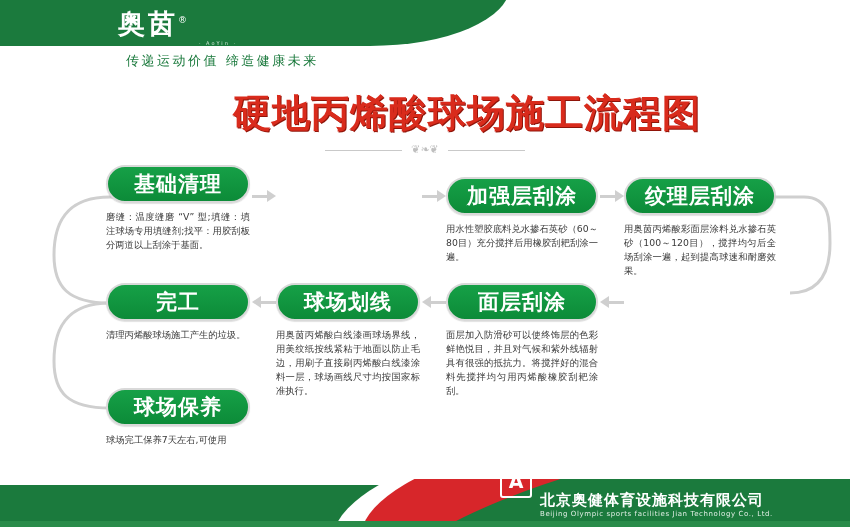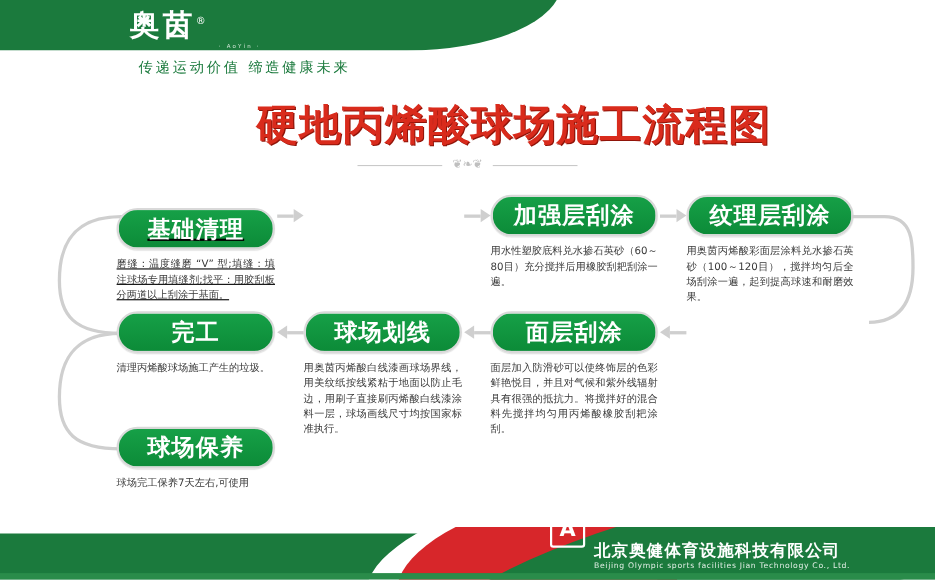--- a/index.html
+++ b/index.html
@@ -150,21 +150,21 @@
     <div class="ln"></div>
   </div>
 
   <div class="flow">
 
     <svg class="curve" style="left:38px;top:10px;" width="110" height="260" viewBox="0 0 110 260">
       <path d="M108 22 L72 22 C28 22 16 48 16 80 C16 112 30 128 72 128" fill="none" stroke="#cfcfcf" stroke-width="3"></path>
       <path d="M108 128 L72 128 C28 128 16 154 16 186 C16 218 30 233 72 233" fill="none" stroke="#cfcfcf" stroke-width="3"></path>
     </svg>
 
-    <div class="node" style="left:106px;top:24px;width:144px;text-decoration:underline;">
+    <div class="node" style="left:106px;top:0;width:144px;">
       <div class="pill">
         <span>基础清理</span>
       </div>
       <div class="desc">磨缝：温度缝磨 “V” 型;填缝：填注球场专用填缝剂;找平：用胶刮板分两道以上刮涂于基面。</div>
     </div>
 
     <div class="arrow right" style="left:252px;top:27px;width:24px;">
       <div class="bar"></div>
       <div class="head"></div>
     </div>

